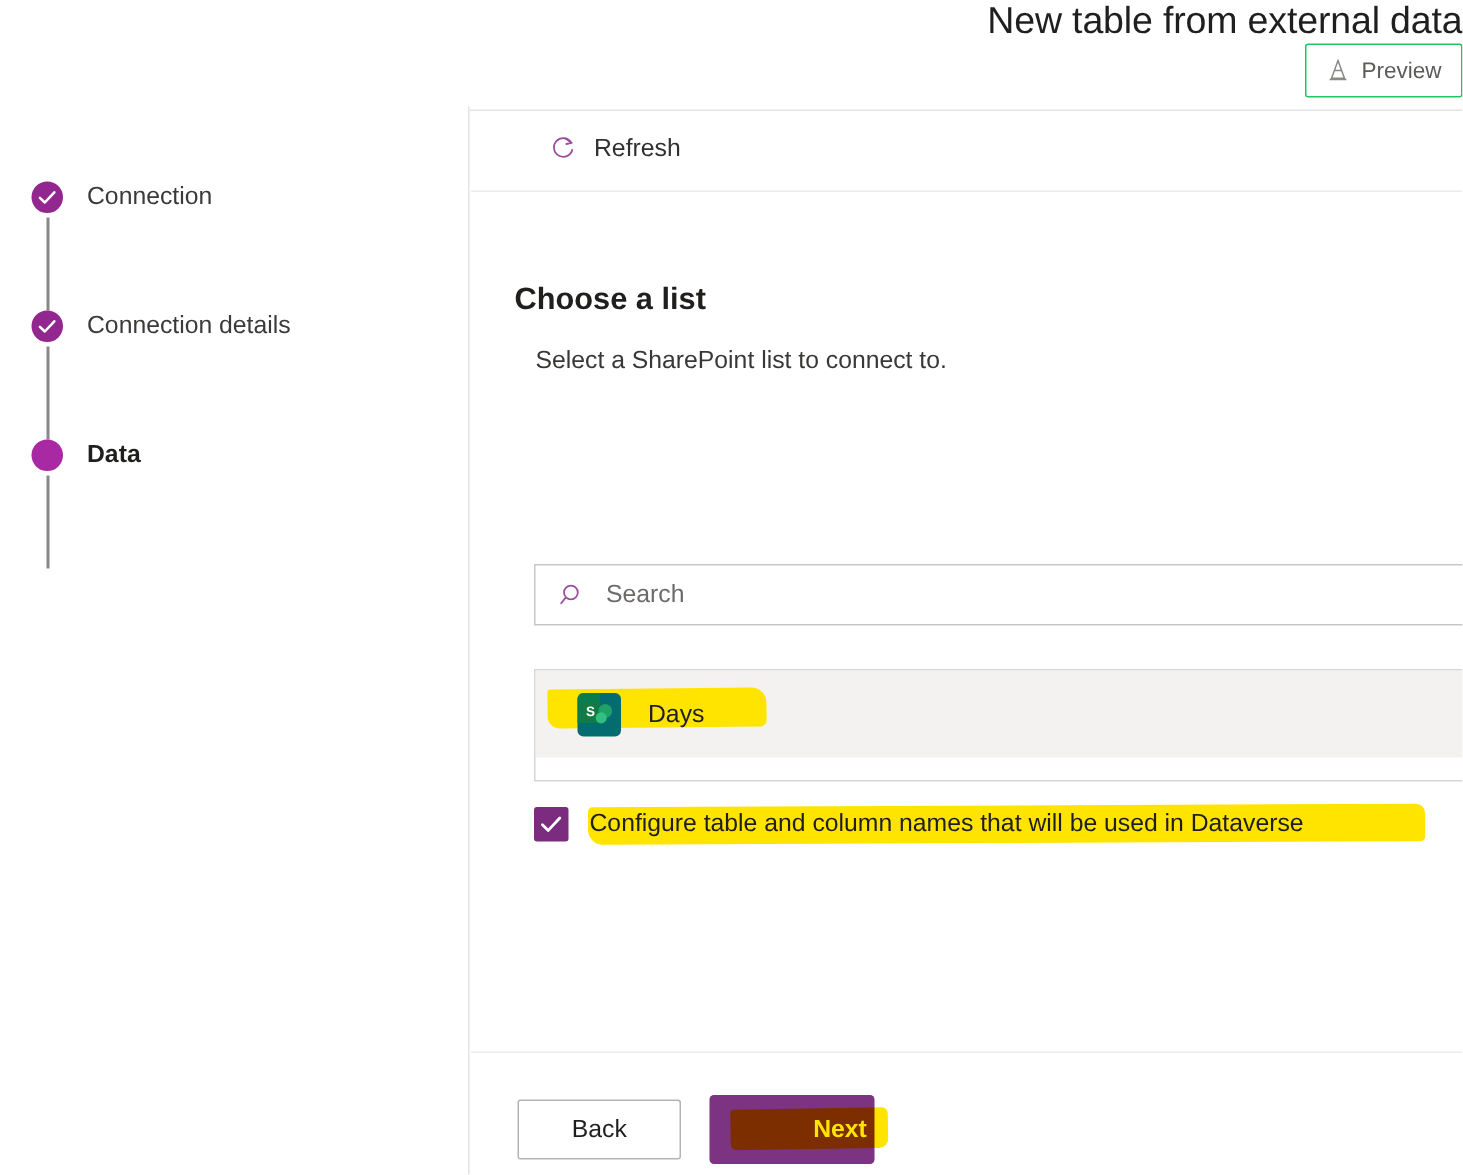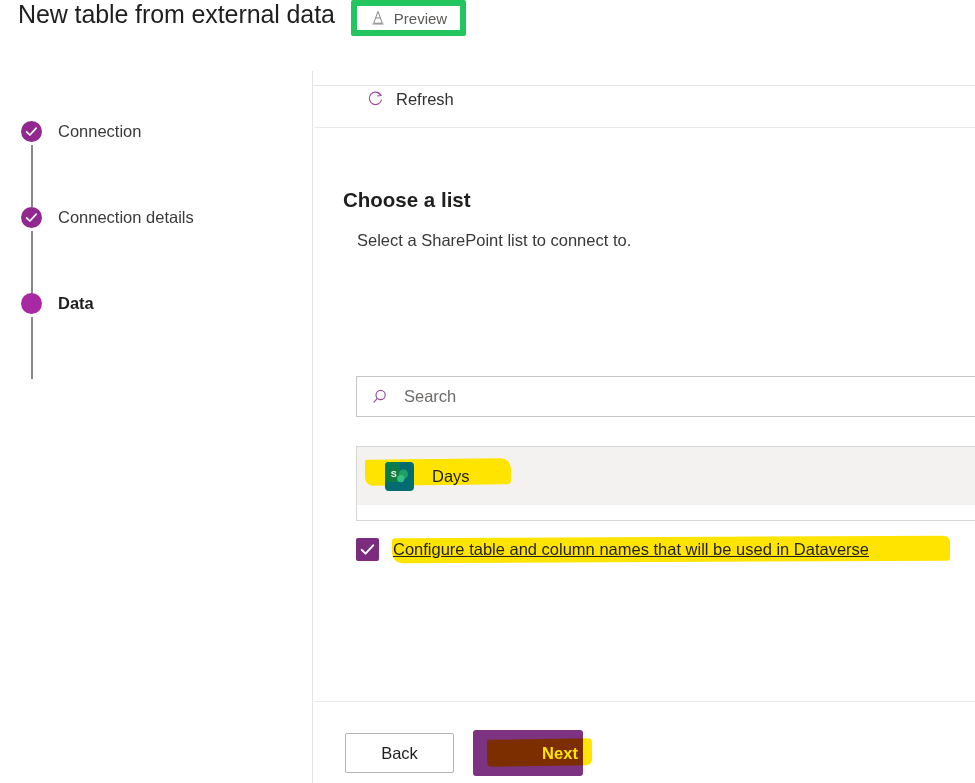--- a/index.html
+++ b/index.html
@@ -13,38 +13,39 @@
     font-family: "Liberation Sans", sans-serif;
     color: #201f1e;
     overflow: hidden;
     position: relative;
   }
 
   
   .header {
     position: absolute;
     left: 0; top: 0;
-    width: 975px; height: 86px;
+    width: 975px; height: 74px;
     border-bottom: 1px solid #e6e4e2;
     box-sizing: border-box;
     display: flex;
-    align-items: flex-start;
+    align-items: flex-end;
+    flex-direction: column;
   }
   .page-title {
     font-size: 25px;
     font-weight: 400;
     color: #1f1f1f;
     margin-left: 18px;
     letter-spacing: -0.1px;
     white-space: nowrap;
   }
   .preview-badge {
     margin-left: 16px;
     height: 36px;
-    border: 6px solid #22c55e;
+    border: 1px solid #22c55e;
     border-radius: 2px;
     background: #ffffff;
     display: flex;
     align-items: center;
     padding: 0 13px;
     box-sizing: border-box;
     cursor: default;
   }
   .preview-badge .cone {
     width: 16px; height: 16px;
@@ -257,21 +258,20 @@
     border-radius: 2px 10px 4px 8px;
     transform: rotate(-0.6deg);
   }
 
   .checkbox-row {
     position: absolute;
     left: 42px; top: 410px;
     display: flex;
     align-items: center;
     cursor: pointer;
-    text-decoration: underline;
   }
   .checkbox-row .cbox {
     width: 23px; height: 23px;
     background: #7b2c7f;
     border-radius: 2px;
     flex: 0 0 auto;
     display: block;
     position: relative;
     z-index: 2;
   }

